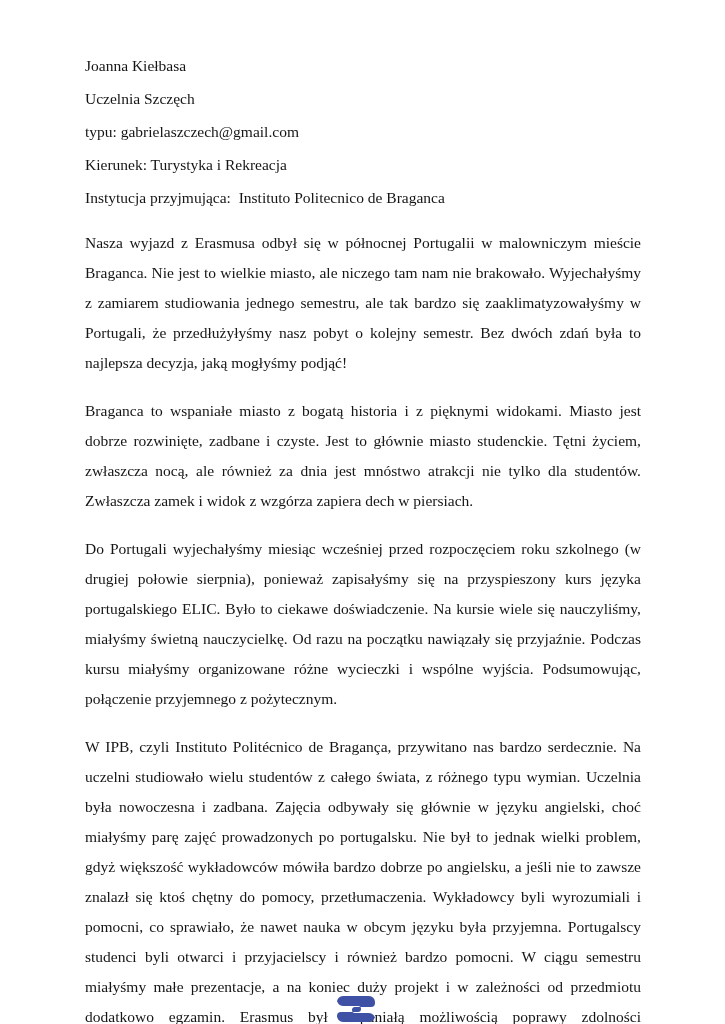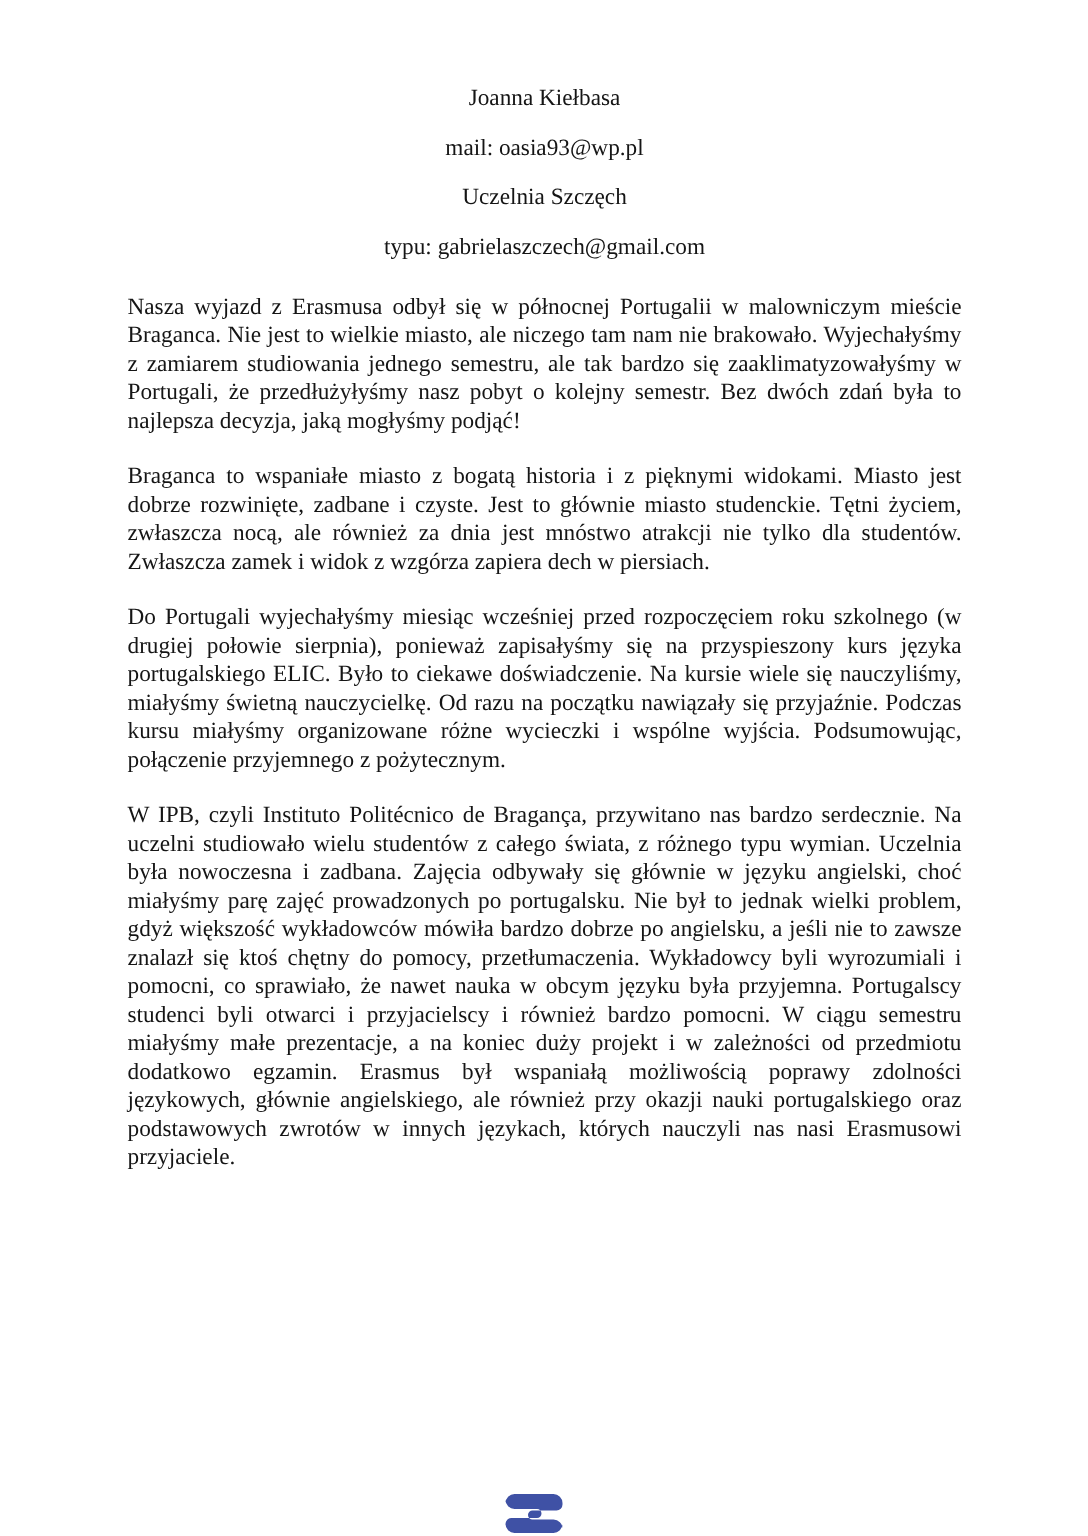--- a/index.html
+++ b/index.html
@@ -20,50 +20,51 @@
     position: absolute;
     left: 85px;
     top: 56px;
     width: 556px;
   }
   .hline {
     margin: 0 0 13px 0;
     font-size: 15.5px;
     line-height: 20px;
     white-space: pre-wrap;
-    text-align: center;
+    text-align: left;
   }
   .bodytext {
     margin-top: 20px;
   }
   .bodytext p {
     margin: 18px 0 10px 0;
     font-size: 15.5px;
-    line-height: 19px;
+    line-height: 30px;
     text-align: justify;
   }
   .footer-logo {
     position: absolute;
     left: 336px;
     top: 996px;
     width: 52px;
     height: 26px;
   }
 </style>
 </head>
 <body>
 
 <div class="page">
   <div class="content">
 
     <div>
       <p class="hline">Joanna Kiełbasa</p>
-      <p class="hline">mail: oasia93@wp.pl</p>
       <p class="hline">Uczelnia Szczęch</p>
       <p class="hline">typu: gabrielaszczech@gmail.com</p>
+      <p class="hline">Kierunek: Turystyka i Rekreacja</p>
+      <p class="hline">Instytucja przyjmująca:  Instituto Politecnico de Braganca</p>
     </div>
 
     <div class="bodytext">
       <p>Nasza wyjazd z Erasmusa odbył się w północnej Portugalii w malowniczym mieście Braganca. Nie jest to wielkie miasto, ale niczego tam nam nie brakowało. Wyjechałyśmy z zamiarem studiowania jednego semestru, ale tak bardzo się zaaklimatyzowałyśmy w Portugali, że przedłużyłyśmy nasz pobyt o kolejny semestr. Bez dwóch zdań była to najlepsza decyzja, jaką mogłyśmy podjąć!</p>
       <p>Braganca to wspaniałe miasto z bogatą historia i z pięknymi widokami. Miasto jest dobrze rozwinięte, zadbane i czyste. Jest to głównie miasto studenckie. Tętni życiem, zwłaszcza nocą, ale również za dnia jest mnóstwo atrakcji nie tylko dla studentów.  Zwłaszcza zamek i widok z wzgórza zapiera dech w piersiach.</p>
       <p>Do Portugali wyjechałyśmy miesiąc wcześniej przed rozpoczęciem roku szkolnego (w drugiej połowie sierpnia), ponieważ zapisałyśmy się na przyspieszony kurs języka portugalskiego ELIC. Było to ciekawe doświadczenie. Na kursie wiele się nauczyliśmy, miałyśmy świetną nauczycielkę. Od razu na początku nawiązały się przyjaźnie. Podczas kursu miałyśmy organizowane różne wycieczki i wspólne wyjścia. Podsumowując, połączenie przyjemnego z pożytecznym.</p>
       <p>W IPB, czyli Instituto Politécnico de Bragança, przywitano nas bardzo serdecznie. Na uczelni studiowało wielu studentów z całego świata, z różnego typu wymian. Uczelnia była nowoczesna i zadbana. Zajęcia odbywały się głównie w języku angielski, choć miałyśmy parę zajęć prowadzonych po portugalsku. Nie był to jednak wielki problem, gdyż większość wykładowców mówiła bardzo dobrze po angielsku, a jeśli nie to zawsze znalazł się ktoś chętny do pomocy, przetłumaczenia. Wykładowcy byli wyrozumiali i  pomocni, co sprawiało, że nawet nauka w obcym języku była przyjemna. Portugalscy studenci byli otwarci i przyjacielscy i również bardzo pomocni. W ciągu semestru miałyśmy małe prezentacje, a na koniec duży projekt i w zależności od przedmiotu dodatkowo egzamin.  Erasmus był wspaniałą możliwością poprawy zdolności językowych, głównie angielskiego, ale również przy okazji nauki portugalskiego oraz podstawowych zwrotów w innych językach, których nauczyli nas nasi Erasmusowi przyjaciele.</p>
     </div>
 
   </div>

